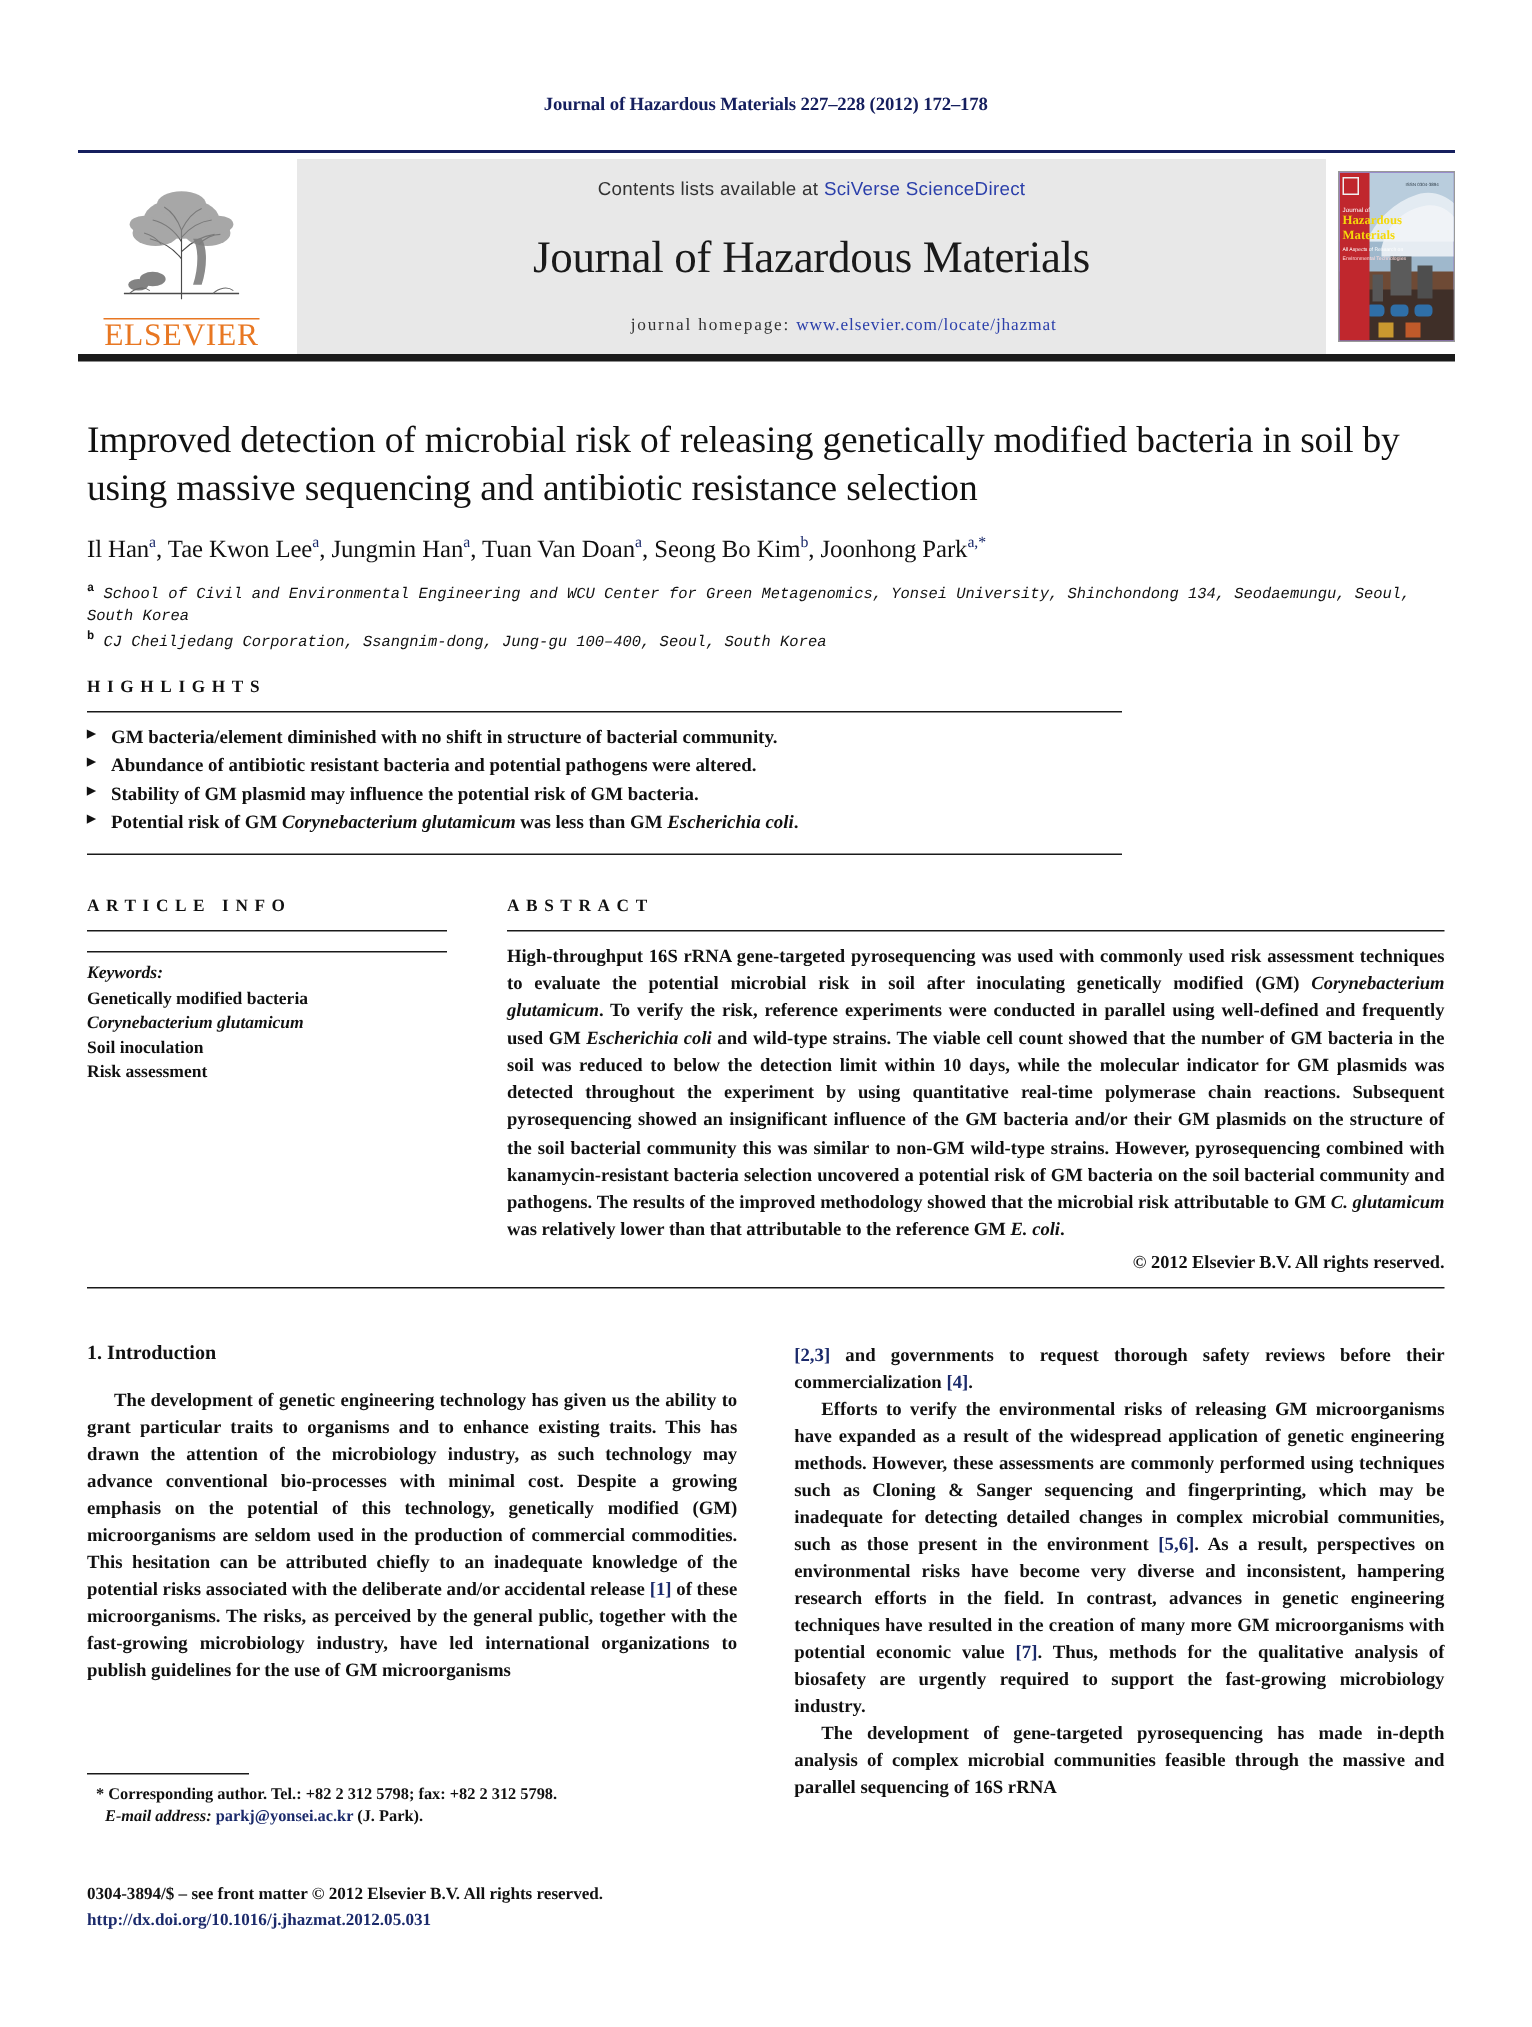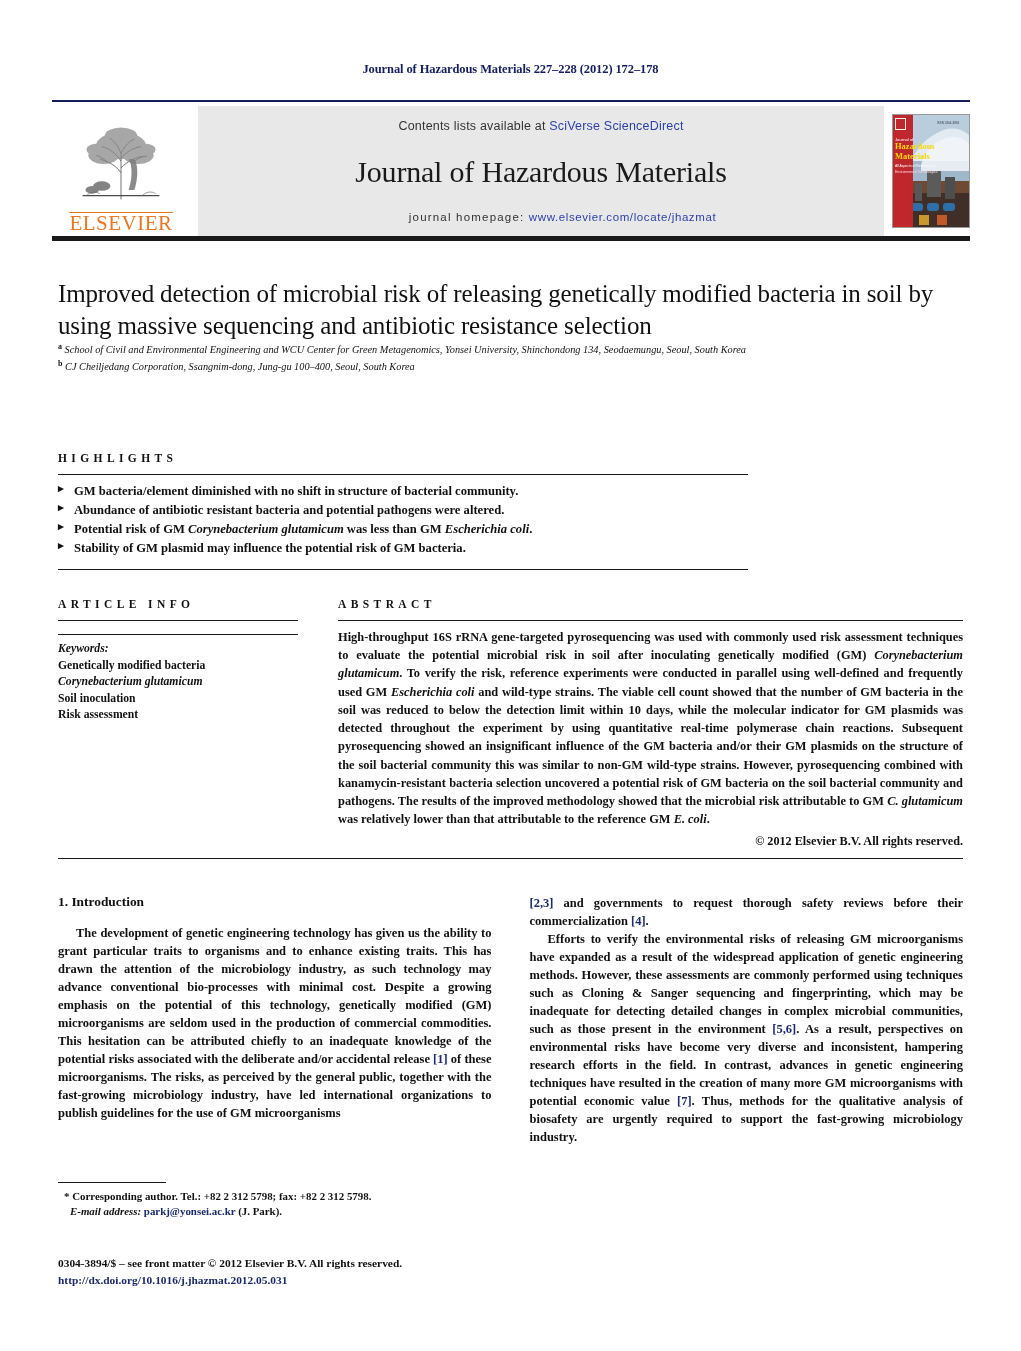--- a/index.html
+++ b/index.html
@@ -102,21 +102,21 @@
   .sciverse {
     color: #2b3faa;
   }
   .journal-title {
     font-family: "Liberation Serif", serif;
     font-size: 30px;
     color: #1a1a1a;
     letter-spacing: -0.2px;
   }
   .homepage-line {
-    font-family: Liberation Sans, sans-serif;
+    font-family: Liberation Serif, serif;
     font-size: 11.5px;
     color: #333333;
     letter-spacing: 1.2px;
     margin-left: 43px;
   }
   .homepage-url {
     color: #2b3faa;
     letter-spacing: 0.6px;
   }
   .cover-block {
@@ -155,21 +155,22 @@
     font-family: "Liberation Serif", serif;
     font-size: 16.5px;
     color: #111111;
     letter-spacing: -0.05px;
   }
   .authors sup {
     color: #1b2a6b;
     font-size: 10.5px;
   }
   .affiliations {
-    font-family: Liberation Serif, serif;
+    margin-top: 11px;
+    font-family: Liberation Mono, monospace;
     font-style: italic;
     font-size: 10.3px;
     line-height: 1.45;
     color: #111111;
   }
   .affiliations sup {
     font-style: normal;
     font-weight: bold;
     font-size: 8px;
   }
@@ -449,34 +450,35 @@
           </svg>
         </div>
       </div>
 
     </div>
   </div>
   <div class="masthead-rule-bottom"></div>
 
   <div class="title-block">
     <h1 class="paper-title">Improved detection of microbial risk of releasing genetically modified bacteria in soil by using massive sequencing and antibiotic resistance selection</h1>
+    <div class="authors"><span>Il Han</span><sup>a</sup>, <span>Tae Kwon Lee</span><sup>a</sup>, <span>Jungmin Han</span><sup>a</sup>, <span>Tuan Van Doan</span><sup>a</sup>, <span>Seong Bo Kim</span><sup>b</sup>, <span>Joonhong Park</span><sup>a,*</sup></div>
     <div class="affiliations">
         <div><sup>a</sup> School of Civil and Environmental Engineering and WCU Center for Green Metagenomics, Yonsei University, Shinchondong 134, Seodaemungu, Seoul, South Korea</div>
         <div><sup>b</sup> CJ Cheiljedang Corporation, Ssangnim-dong, Jung-gu 100–400, Seoul, South Korea</div>
       </div>
   </div>
 
   <div class="highlights">
     <div class="sec-label">HIGHLIGHTS</div>
     <div class="hl-rule-top"></div>
     <ul class="hl-list">
         <li>GM bacteria/element diminished with no shift in structure of bacterial community.</li>
         <li>Abundance of antibiotic resistant bacteria and potential pathogens were altered.</li>
+        <li>Stability of GM plasmid may influence the potential risk of GM bacteria.</li>
         <li>Potential risk of GM <i>Corynebacterium glutamicum</i> was less than GM <i>Escherichia coli</i>.</li>
-        <li>Stability of GM plasmid may influence the potential risk of GM bacteria.</li>
       </ul>
     <div class="hl-rule-bottom"></div>
   </div>
 
   <div class="info-abstract">
     <div class="info-col">
       <div class="sec-label">ARTICLE INFO</div>
       <div class="info-rule"></div>
       <div class="info-gap-rule"></div>
       <div class="info-body">
@@ -500,20 +502,21 @@
     <div class="col">
       <h2 class="section-head">1.  Introduction</h2>
       <div>
           <p class="body-par">The development of genetic engineering technology has given us the ability to grant particular traits to organisms and to enhance existing traits. This has drawn the attention of the microbiology industry, as such technology may advance conventional bio-processes with minimal cost. Despite a growing emphasis on the potential of this technology, genetically modified (GM) microorganisms are seldom used in the production of commercial commodities. This hesitation can be attributed chiefly to an inadequate knowledge of the potential risks associated with the deliberate and/or accidental release <span class="ref">[1]</span> of these microorganisms. The risks, as perceived by the general public, together with the fast-growing microbiology industry, have led international organizations to publish guidelines for the use of GM microorganisms</p>
         </div>
     </div>
     <div class="col">
       <div>
           <p class="body-par cont"><span class="ref">[2,3]</span> and governments to request thorough safety reviews before their commercialization <span class="ref">[4]</span>.</p>
           <p class="body-par">Efforts to verify the environmental risks of releasing GM microorganisms have expanded as a result of the widespread application of genetic engineering methods. However, these assessments are commonly performed using techniques such as Cloning &amp; Sanger sequencing and fingerprinting, which may be inadequate for detecting detailed changes in complex microbial communities, such as those present in the environment <span class="ref">[5,6]</span>. As a result, perspectives on environmental risks have become very diverse and inconsistent, hampering research efforts in the field. In contrast, advances in genetic engineering techniques have resulted in the creation of many more GM microorganisms with potential economic value <span class="ref">[7]</span>. Thus, methods for the qualitative analysis of biosafety are urgently required to support the fast-growing microbiology industry.</p>
+          <p class="body-par">The development of gene-targeted pyrosequencing has made in-depth analysis of complex microbial communities feasible through the massive and parallel sequencing of 16S rRNA</p>
         </div>
     </div>
   </div>
 
   <div class="footnote">
     <div class="footnote-rule"></div>
     <div class="footnote-text">
         <div>* Corresponding author. Tel.: +82 2 312 5798; fax: +82 2 312 5798.</div>
         <div style="padding-left: 6px;"><span class="ital">E-mail address: </span><span class="mail">parkj@yonsei.ac.kr</span> (J. Park).</div>
       </div>

